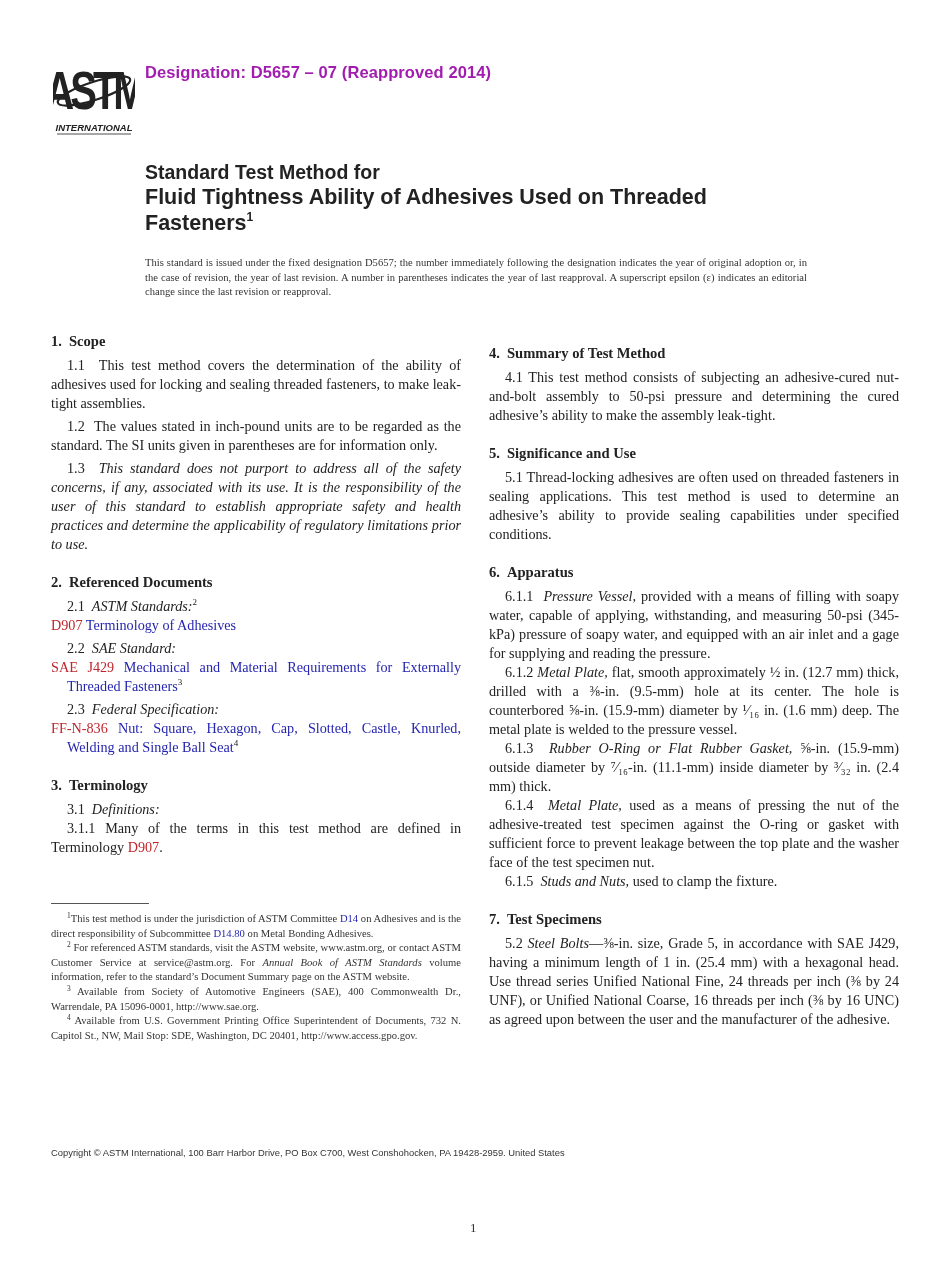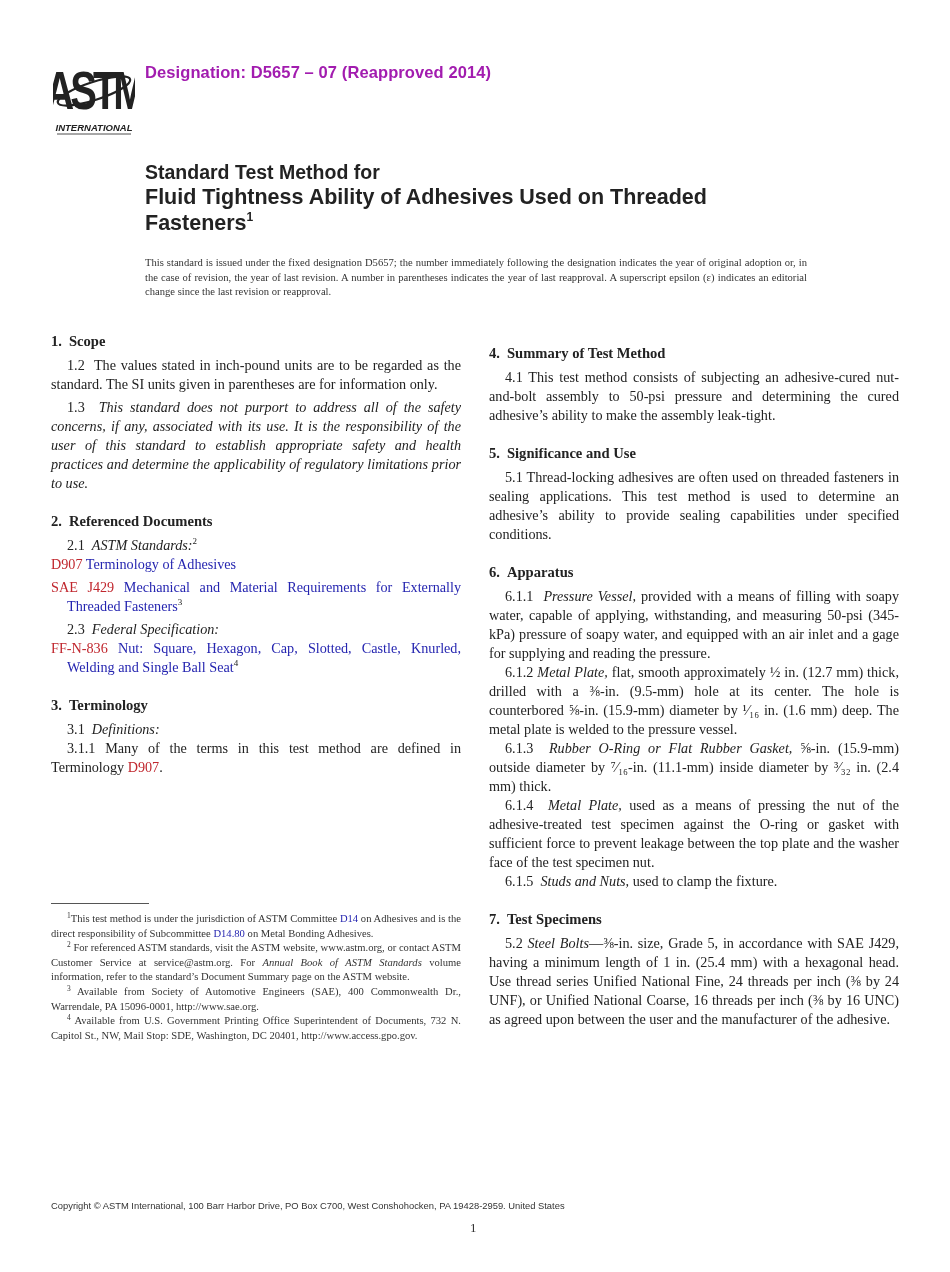--- a/index.html
+++ b/index.html
@@ -33,21 +33,21 @@
   .blue { color: #2525b0; }
   sup.fn { font-size: 9px; vertical-align: 6px; line-height: 0; }
   .gap { height: 14px; }
 
   
   .fn-rule { position: absolute; left: 51px; top: 903px; width: 98px; height: 1px; background: #555; }
   .footnotes { position: absolute; left: 51px; top: 912px; width: 410px; font-family: "Liberation Serif", serif; font-size: 10.6px; line-height: 14.6px; color: #333; }
   .footnotes .fp { text-indent: 16px; text-align: justify; margin: 0; }
   .footnotes sup { font-size: 7.5px; vertical-align: 4px; line-height: 0; }
 
-  .copyright { position: absolute; left: 51px; top: 1200px; font-family: "Liberation Sans", sans-serif; font-size: 9.4px; color: #333; }
+  .copyright { position: absolute; left: 51px; top: 1147px; font-family: "Liberation Sans", sans-serif; font-size: 9.4px; color: #333; }
   .page-num { position: absolute; left: 470px; top: 1220px; font-family: "Liberation Serif", serif; font-size: 13px; color: #333; }
 </style>
 </head>
 <body>
 
 <div class="logo">
   <svg width="82" height="80" viewBox="0 0 82 80">
     <ellipse cx="41" cy="36" rx="38" ry="9" fill="none" stroke="#222" stroke-width="2.2" transform="rotate(-18 41 36)"></ellipse>
     <text x="41" y="54" text-anchor="middle" font-family="Liberation Sans, sans-serif" font-weight="bold" font-size="40" fill="#222" transform="scale(1,1.35)" style="transform-origin:41px 54px" letter-spacing="-4">ASTM</text>
     <text x="41" y="76" text-anchor="middle" font-family="Liberation Sans, sans-serif" font-weight="bold" font-style="italic" font-size="9.5" fill="#222">INTERNATIONAL</text>
@@ -60,29 +60,31 @@
   <div class="title-line1">Standard Test Method for</div>
   <div class="title-line2">Fluid Tightness Ability of Adhesives Used on Threaded</div>
   <div class="title-line2"><span>Fasteners</span><sup>1</sup></div>
 </div>
 
 <div class="issue-note">This standard is issued under the fixed designation D5657; the number immediately following the designation indicates the year of original adoption or, in the case of revision, the year of last revision. A number in parentheses indicates the year of last reapproval. A superscript epsilon (ε) indicates an editorial change since the last revision or reapproval.</div>
 
 <div class="col col-left">
 
   <div class="sec-h"><span class="num">1.</span><span>Scope</span></div>
+  <p class="p"><span>1.1</span>&nbsp; <span>This test method covers the determination of the ability of adhesives used for locking and sealing threaded fasteners, to make leak-tight assemblies.</span></p>
   <p class="p"><span>1.2</span>&nbsp; <span>The values stated in inch-pound units are to be regarded as the standard. The SI units given in parentheses are for information only.</span></p>
   <p class="p"><span>1.3</span>&nbsp; <i>This standard does not purport to address all of the safety concerns, if any, associated with its use. It is the responsibility of the user of this standard to establish appropriate safety and health practices and determine the applicability of regulatory limitations prior to use.</i></p>
 
   <div class="gap"></div>
   <div class="sec-h"><span class="num">2.</span><span>Referenced Documents</span></div>
 
   <div class="ref-h"><span>2.1</span>&nbsp; <i>ASTM Standards:</i><sup class="fn">2</sup></div>
   <div class="ref"><span class="ref-code">D907</span> <span class="ref-title">Terminology of Adhesives</span></div>
 
+  <div class="ref-h"><span>2.2</span>&nbsp; <i>SAE Standard:</i></div>
   <div class="ref"><span class="ref-code">SAE J429</span> <span class="ref-title">Mechanical and Material Requirements for Externally Threaded Fasteners</span><sup class="fn">3</sup></div>
 
   <div class="ref-h"><span>2.3</span>&nbsp; <i>Federal Specification:</i></div>
   <div class="ref"><span class="ref-code">FF-N-836</span> <span class="ref-title">Nut: Square, Hexagon, Cap, Slotted, Castle, Knurled, Welding and Single Ball Seat</span><sup class="fn">4</sup></div>
 
   <div class="gap"></div>
   <div class="sec-h"><span class="num">3.</span><span>Terminology</span></div>
   <p class="p tight"><span>3.1</span>&nbsp; <i>Definitions:</i></p>
   <p class="p"><span>3.1.1</span> <span>Many of the terms in this test method are defined in Terminology</span> <span class="red">D907</span><span>.</span></p>
 </div>

